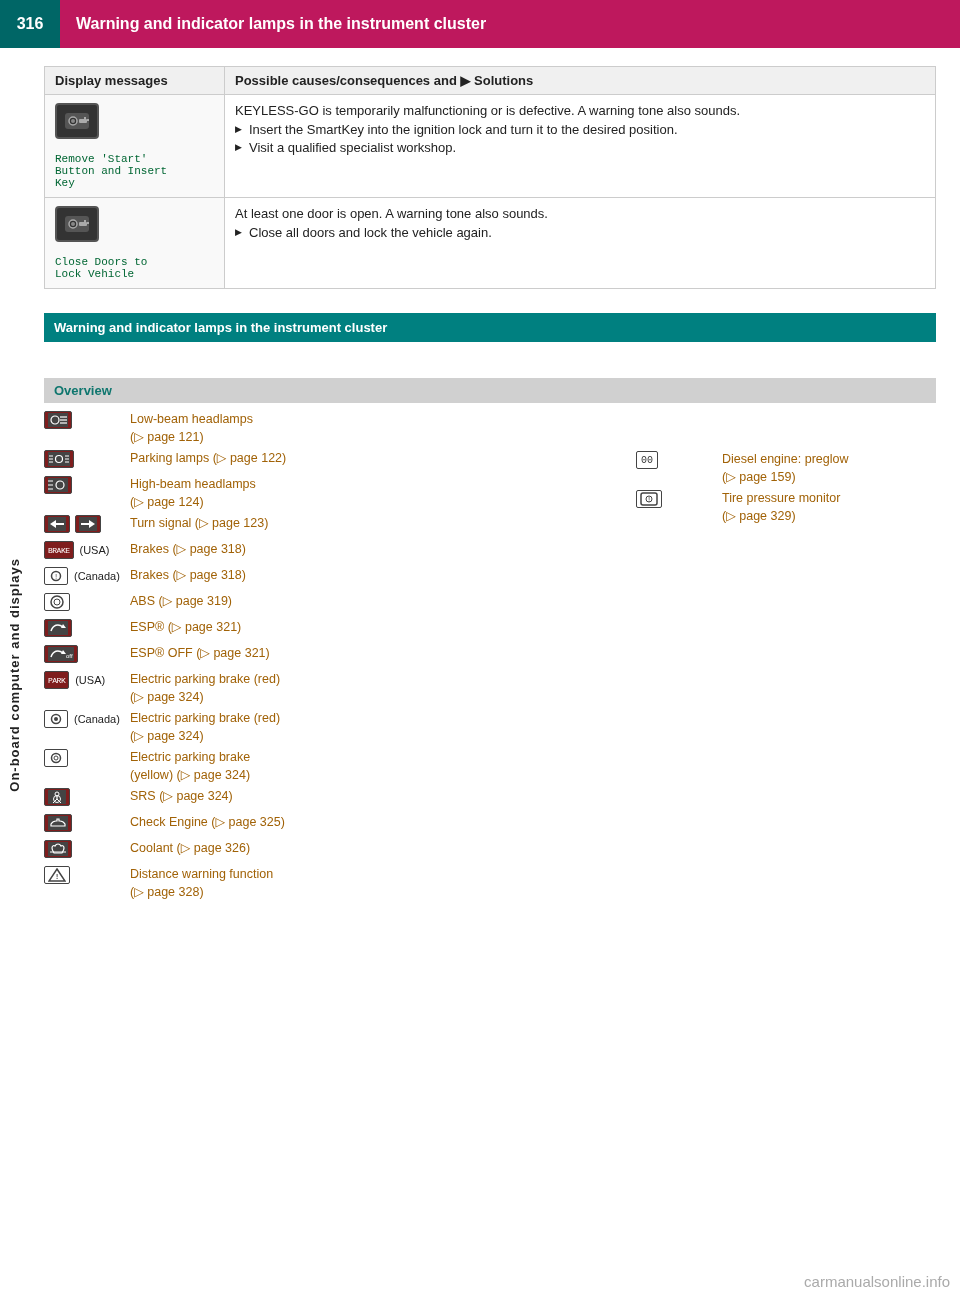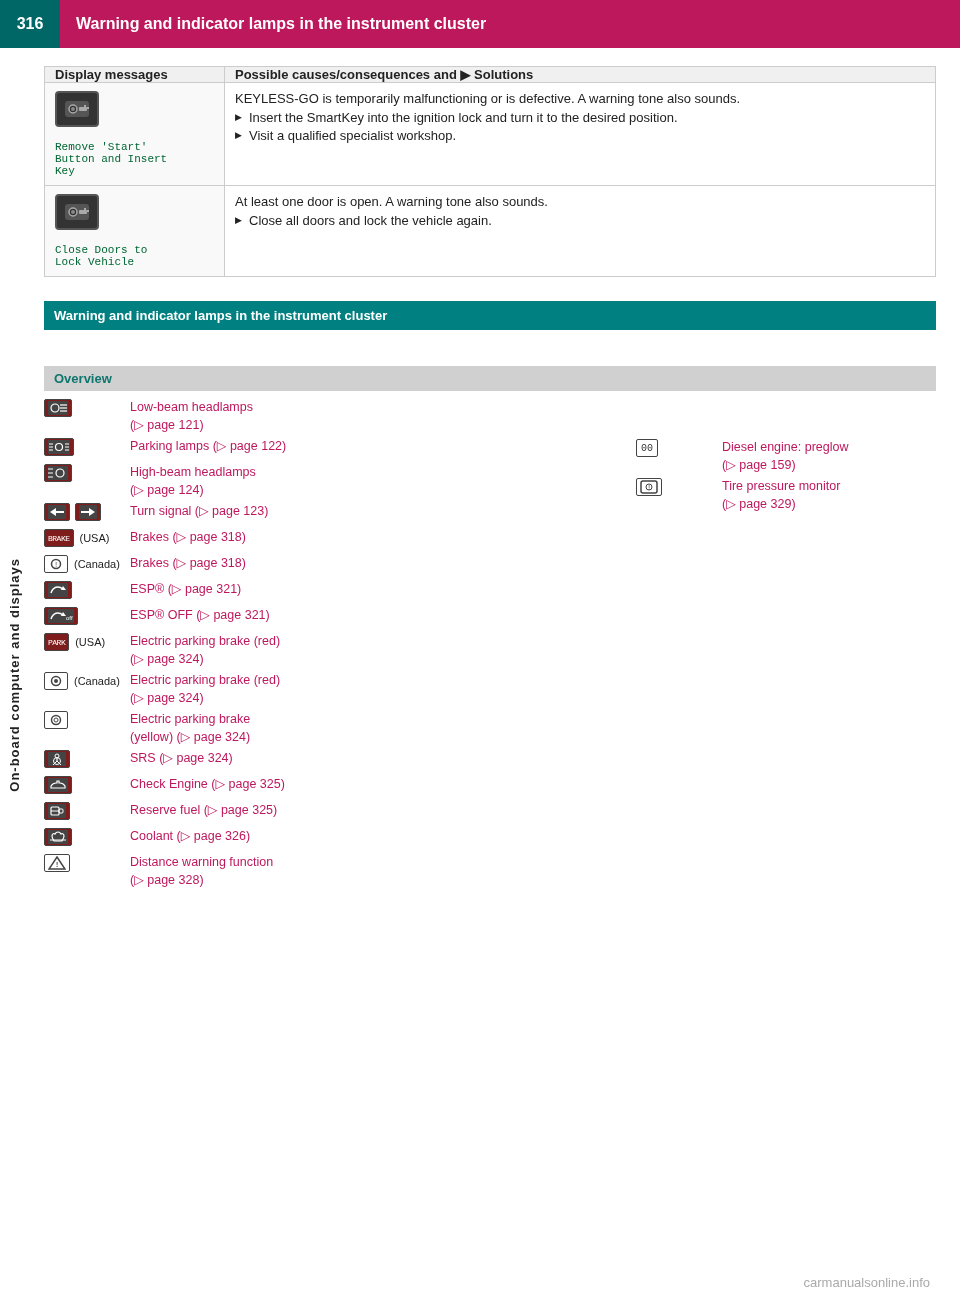--- a/index.html
+++ b/index.html
@@ -80,21 +80,21 @@
     
     .display-table {
       width: 100%;
       border-collapse: collapse;
       margin-bottom: 24px;
       border: 1px solid #ccc;
     }
     .display-table th {
       background: #f0f0f0;
       border: 1px solid #ccc;
-      padding: 0 10px;
+      padding: 6px 10px;
       font-size: 13px;
       font-weight: bold;
       text-align: left;
     }
     .display-table td {
       border: 1px solid #ccc;
       padding: 8px 10px;
       vertical-align: top;
       font-size: 13px;
     }
@@ -171,21 +171,21 @@
     }
     .overview-icon-cell {
       min-width: 80px;
       display: flex;
       align-items: center;
       gap: 3px;
       flex-shrink: 0;
     }
     .overview-text {
       font-size: 12.5px;
-      color: #be185d;
+      color: #a16207;
       line-height: 1.4;
     }
 
     
     .sm-icon {
       display: inline-flex;
       align-items: center;
       justify-content: center;
       border: 1.5px solid #444;
       border-radius: 2px;
@@ -212,22 +212,22 @@
       font-family: 'Courier New', monospace;
     }
     .tag-label {
       font-size: 11px;
       color: #222;
     }
 
     .watermark {
       position: absolute;
       bottom: 12px;
-      right: 30px;
-      font-size: 13px;
+      right: 10px;
+      font-size: 15px;
       color: #aaa;
     }
 
     .causes-list {
       list-style: none;
       padding: 0;
       margin-top: 4px;
     }
     .causes-list li {
       padding-left: 14px;
@@ -402,20 +402,31 @@
             <svg width="16" height="12" viewBox="0 0 16 12">
               <circle cx="8" cy="6" r="4.5" fill="none" stroke="#444" stroke-width="1.5"></circle>
               <text x="8" y="9" text-anchor="middle" font-size="7" fill="#444">!</text>
             </svg>
           </span>
           <span class="tag-label" style="margin-left:3px;">(Canada)</span>
         </div>
         <div class="overview-text">Brakes (▷ page 318)</div>
       </div>
 
+      <div class="overview-row">
+        <div class="overview-icon-cell">
+          <span class="sm-icon-outline">
+            <svg width="18" height="14" viewBox="0 0 18 14">
+              <circle cx="9" cy="7" r="6" fill="none" stroke="#444" stroke-width="1.5"></circle>
+              <circle cx="9" cy="7" r="3" fill="none" stroke="#444" stroke-width="1"></circle>
+            </svg>
+          </span>
+        </div>
+        <div class="overview-text">ABS (▷ page 319)</div>
+      </div>
 
       <div class="overview-row">
         <div class="overview-icon-cell">
           <span class="sm-icon">
             <svg width="20" height="14" viewBox="0 0 20 14">
               <rect x="0" y="0" width="20" height="14" fill="#444"></rect>
               <path d="M3,10 C5,4 10,2 15,6" stroke="#fff" stroke-width="1.5" fill="none"></path>
               <polygon points="15,3 18,7 13,7" fill="#fff"></polygon>
             </svg>
           </span>
@@ -491,33 +502,20 @@
           <span class="sm-icon">
             <svg width="20" height="14" viewBox="0 0 20 14">
               <rect x="0" y="0" width="20" height="14" fill="#444"></rect>
               <path d="M3,8 L3,10 L17,10 L17,8 C17,8 15,5 12,5 L11,5 L11,3 L9,3 L9,5 L8,5 C5,5 3,8 3,8Z" fill="none" stroke="#fff" stroke-width="1.2"></path>
             </svg>
           </span>
         </div>
         <div class="overview-text">Check Engine (▷ page 325)</div>
       </div>
 
-      <div class="overview-row">
-        <div class="overview-icon-cell">
-          <span class="sm-icon">
-            <svg width="18" height="14" viewBox="0 0 18 14">
-              <rect x="0" y="0" width="18" height="14" fill="#444"></rect>
-              <rect x="3" y="3" width="8" height="8" rx="1" fill="none" stroke="#fff" stroke-width="1.2"></rect>
-              <rect x="11" y="5" width="4" height="4" rx="1" fill="none" stroke="#fff" stroke-width="1"></rect>
-              <line x1="3" y1="7" x2="11" y2="7" stroke="#fff" stroke-width="1"></line>
-            </svg>
-          </span>
-        </div>
-        <div class="overview-text">Reserve fuel (▷ page 325)</div>
-      </div>
 
       <div class="overview-row">
         <div class="overview-icon-cell">
           <span class="sm-icon">
             <svg width="20" height="14" viewBox="0 0 20 14">
               <rect x="0" y="0" width="20" height="14" fill="#444"></rect>
               <path d="M6,11 C6,11 4,8 4,6 C4,4 5.5,3 7,4 C7,4 8,2 10,2 C12,2 13,4 13,4 C14.5,3 16,4 16,6 C16,8 14,11 14,11Z" fill="none" stroke="#fff" stroke-width="1.2"></path>
               <line x1="2" y1="10" x2="18" y2="10" stroke="#fff" stroke-width="1"></line>
             </svg>
           </span>

